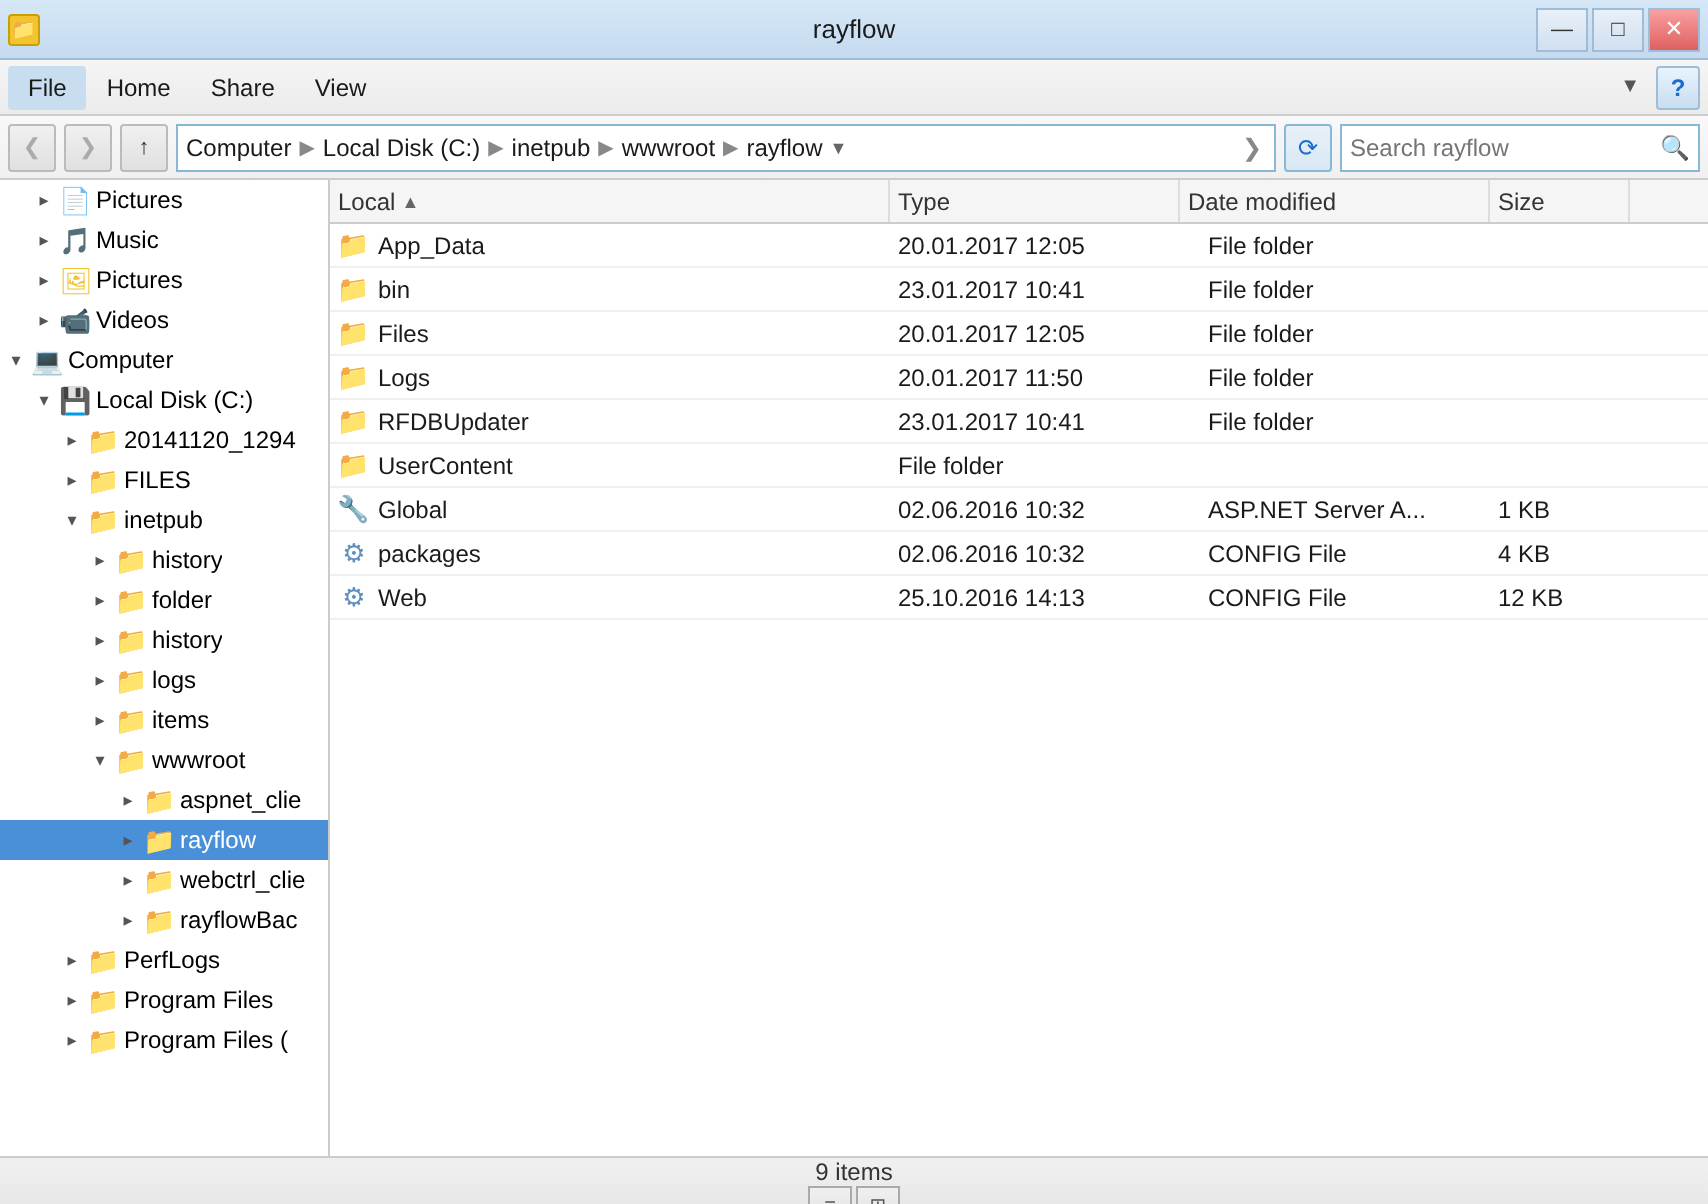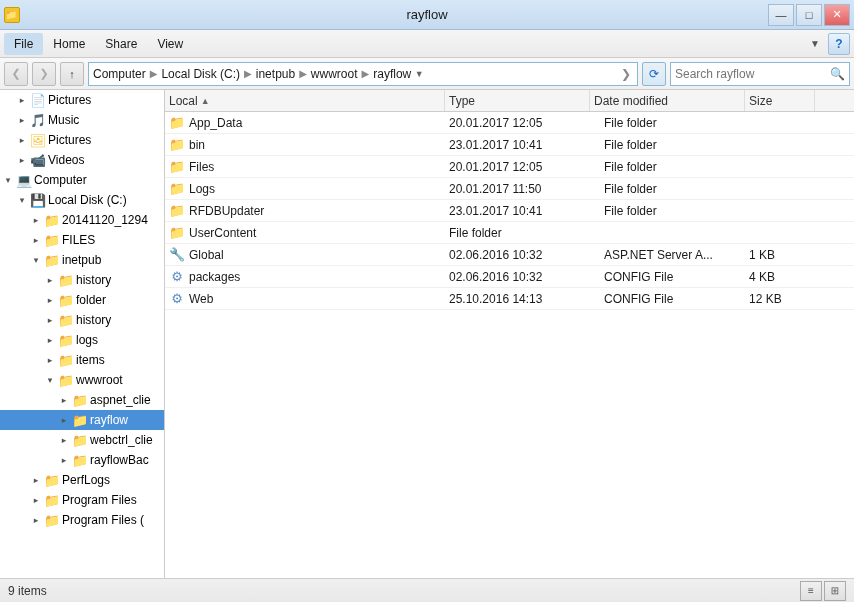--- a/index.html
+++ b/index.html
@@ -273,20 +273,21 @@
     .status-bar {
       height: 24px;
       background: linear-gradient(to bottom, #f0f0f0, #e8e8e8);
       border-top: 1px solid #ccc;
       display: flex;
       align-items: center;
       justify-content: space-between;
       padding: 0 8px;
       font-size: 12px;
       color: #333;
+      flex-direction: column;
     }
     .status-views {
       display: flex; gap: 2px;
     }
     .view-btn {
       width: 22px; height: 20px;
       border: 1px solid #aaa;
       background: linear-gradient(to bottom, #f0f0f0, #e0e0e0);
       display: flex; align-items: center; justify-content: center;
       font-size: 10px; cursor: pointer; color: #555;

